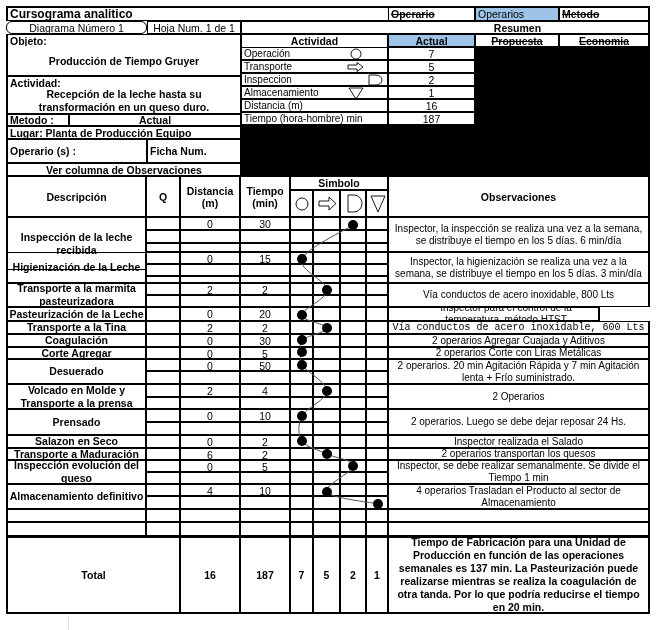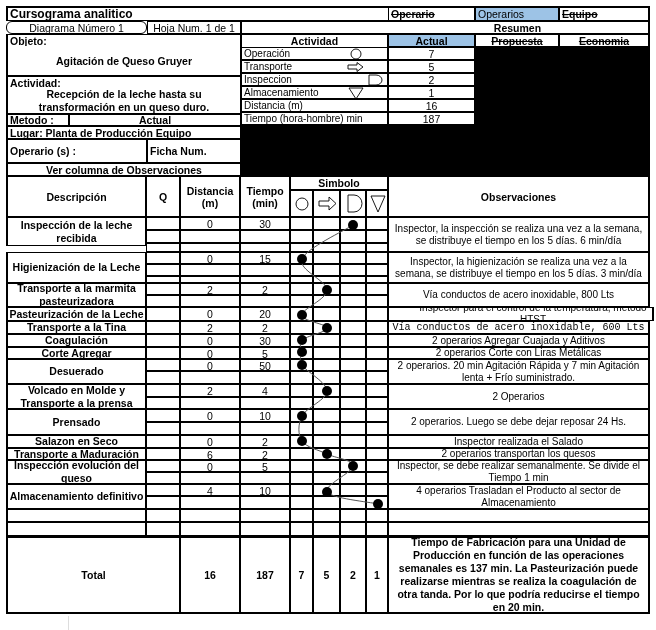--- a/index.html
+++ b/index.html
@@ -18,26 +18,26 @@
 </head>
 <body>
 
 <div class="c l b" style="left:6px;top:6px;width:644px;height:15px;font-size:12px;border-width:2px 2px 1px 2px;">Cursograma analitico</div>
 
 <div class="c" style="left:6px;top:21px;width:141px;height:13px;border-radius:6px;">Diagrama Número 1</div>
 <div class="c" style="left:147px;top:21px;width:94px;height:13px;">Hoja Num.  1   de  1</div>
 
 <div class="c l st b" style="left:388px;top:6px;width:87px;height:15px;border-top-width:2px;">Operario</div>
 <div class="c l hl" style="left:475px;top:6px;width:84px;height:15px;border-top-width:2px;">Operarios</div>
-<div class="c l st b" style="left:559px;top:6px;width:91px;height:15px;border-width:2px 2px 1px 1px;">Equipo</div>
+<div class="c l st b" style="left:559px;top:6px;width:91px;height:15px;border-width:2px 2px 1px 1px;">Metodo</div>
 
 <div class="c b" style="left:241px;top:21px;width:409px;height:13px;border-right-width:2px;padding-left:145px;">Resumen</div>
 
 <div class="c l b" style="left:6px;top:34px;width:235px;height:12px;border-bottom:none;border-left-width:2px;">Objeto:</div>
-<div class="c b" style="left:6px;top:46px;width:235px;height:30px;border-top:none;border-left-width:2px;">Agitación de Queso Gruyer</div>
+<div class="c b" style="left:6px;top:46px;width:235px;height:30px;border-top:none;border-left-width:2px;">Producción de Tiempo Gruyer</div>
 <div class="c l b" style="left:6px;top:76px;width:235px;height:12px;border-bottom:none;border-left-width:2px;">Actividad:</div>
 <div class="c b wrap" style="left:6px;top:88px;width:235px;height:26px;border-top:none;border-left-width:2px;padding:0 30px;line-height:13px;">Recepción de la leche hasta su transformación en un queso duro.</div>
 <div class="c l b" style="left:6px;top:114px;width:63px;height:12px;border-left-width:2px;">Metodo :</div>
 <div class="c b" style="left:69px;top:114px;width:172px;height:12px;">Actual</div>
 <div class="c l b" style="left:6px;top:126px;width:235px;height:13px;border-left-width:2px;">Lugar: Planta de Producción Equipo</div>
 <div class="c l b" style="left:6px;top:139px;width:141px;height:24px;border-left-width:2px;">Operario (s) :</div>
 <div class="c l b" style="left:147px;top:139px;width:94px;height:24px;">Ficha Num.</div>
 <div class="c b" style="left:6px;top:163px;width:235px;height:13px;border-left-width:2px;">Ver columna de Observaciones</div>
 
 <div class="c b" style="left:241px;top:34px;width:147px;height:14px;">Actividad</div>
@@ -108,21 +108,21 @@
     </svg>
 </div>
 <div class="c" style="left:366px;top:190px;width:22px;height:27px;">
   <svg width="22" height="27" style="position:static;">
       <path d="M4 6 H18 L11 22 Z" fill="none" stroke="#000" stroke-width="0.9"></path>
     </svg>
 </div>
 <div class="c b" style="left:388px;top:176px;width:262px;height:41px;border-right-width:2px;">Observaciones</div>
 
 <div id="rows">
-    <div class="c b wrap" style="left: 6px; top: 217px; width: 140px; height: 29px; border-left-width: 2px; line-height: 13px;">Inspección de la leche recibida</div>
+    <div class="c b wrap" style="left: 6px; top: 217px; width: 140px; height: 53px; border-left-width: 2px; line-height: 13px;">Inspección de la leche recibida</div>
     <div class="c" style="left: 146px; top: 217px; width: 34px; height: 13px; align-items: flex-start;"></div>
     <div class="c" style="left: 180px; top: 217px; width: 60px; height: 13px; align-items: flex-start;">0</div>
     <div class="c" style="left: 240px; top: 217px; width: 50px; height: 13px; align-items: flex-start;">30</div>
     <div class="c" style="left: 290px; top: 217px; width: 23px; height: 13px; align-items: flex-start;"></div>
     <div class="c" style="left: 313px; top: 217px; width: 27px; height: 13px; align-items: flex-start;"></div>
     <div class="c" style="left: 340px; top: 217px; width: 26px; height: 13px; align-items: flex-start;"></div>
     <div class="c" style="left: 366px; top: 217px; width: 22px; height: 13px; align-items: flex-start;"></div>
     <div class="c" style="left: 146px; top: 230px; width: 34px; height: 13px; align-items: flex-start;"></div>
     <div class="c" style="left: 180px; top: 230px; width: 60px; height: 13px; align-items: flex-start;"></div>
     <div class="c" style="left: 240px; top: 230px; width: 50px; height: 13px; align-items: flex-start;"></div>
@@ -178,21 +178,21 @@
     <div class="c" style="left: 366px; top: 295px; width: 22px; height: 12px; align-items: flex-start;"></div>
     <div class="c obs" style="left: 388px; top: 283px; width: 262px; height: 24px; border-right-width: 2px;">Vía conductos de acero inoxidable, 800 Lts</div>
     <div class="c b wrap" style="left: 6px; top: 307px; width: 140px; height: 14px; border-left-width: 2px; line-height: 13px;">Pasteurización de la Leche</div>
     <div class="c" style="left: 146px; top: 307px; width: 34px; height: 14px; align-items: flex-start;"></div>
     <div class="c" style="left: 180px; top: 307px; width: 60px; height: 14px; align-items: flex-start;">0</div>
     <div class="c" style="left: 240px; top: 307px; width: 50px; height: 14px; align-items: flex-start;">20</div>
     <div class="c" style="left: 290px; top: 307px; width: 23px; height: 14px; align-items: flex-start;"></div>
     <div class="c" style="left: 313px; top: 307px; width: 27px; height: 14px; align-items: flex-start;"></div>
     <div class="c" style="left: 340px; top: 307px; width: 26px; height: 14px; align-items: flex-start;"></div>
     <div class="c" style="left: 366px; top: 307px; width: 22px; height: 14px; align-items: flex-start;"></div>
-    <div class="c obs" style="left: 388px; top: 307px; width: 266px; height: 14px; border-right-width: 2px; padding-left: 28px;">Inspector para el control de la temperatura, método HTST</div>
+    <div class="c obs" style="left: 388px; top: 307px; width: 212px; height: 14px; border-right-width: 2px; padding-left: 28px;">Inspector para el control de la temperatura, método HTST</div>
     <div class="c b wrap" style="left: 6px; top: 321px; width: 140px; height: 13px; border-left-width: 2px; line-height: 13px;">Transporte a la Tina</div>
     <div class="c" style="left: 146px; top: 321px; width: 34px; height: 13px; align-items: flex-start;"></div>
     <div class="c" style="left: 180px; top: 321px; width: 60px; height: 13px; align-items: flex-start;">2</div>
     <div class="c" style="left: 240px; top: 321px; width: 50px; height: 13px; align-items: flex-start;">2</div>
     <div class="c" style="left: 290px; top: 321px; width: 23px; height: 13px; align-items: flex-start;"></div>
     <div class="c" style="left: 313px; top: 321px; width: 27px; height: 13px; align-items: flex-start;"></div>
     <div class="c" style="left: 340px; top: 321px; width: 26px; height: 13px; align-items: flex-start;"></div>
     <div class="c" style="left: 366px; top: 321px; width: 22px; height: 13px; align-items: flex-start;"></div>
     <div class="c obs" style="left: 388px; top: 321px; width: 262px; height: 13px; border-right-width: 2px; font-family: Liberation Mono, monospace;">Vía conductos de acero inoxidable, 600 Lts</div>
     <div class="c b wrap" style="left: 6px; top: 334px; width: 140px; height: 13px; border-left-width: 2px; line-height: 13px;">Coagulación</div>

